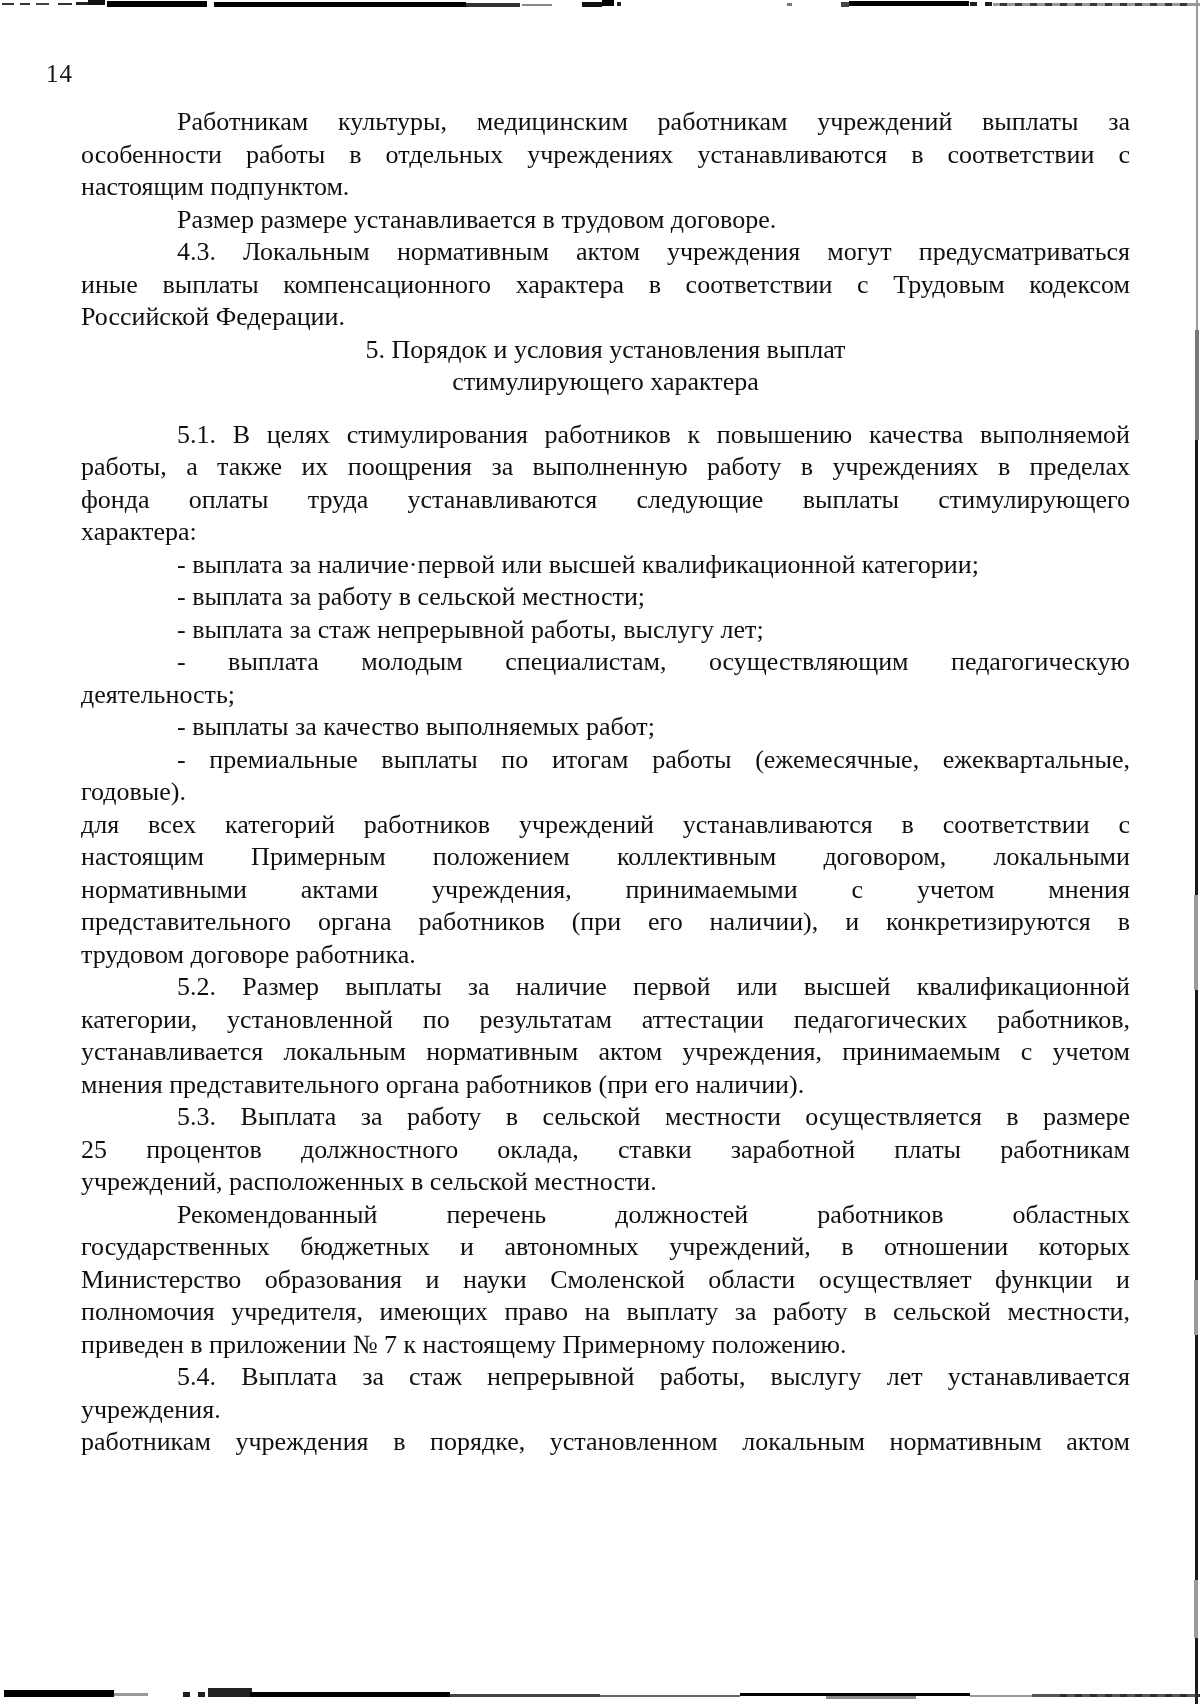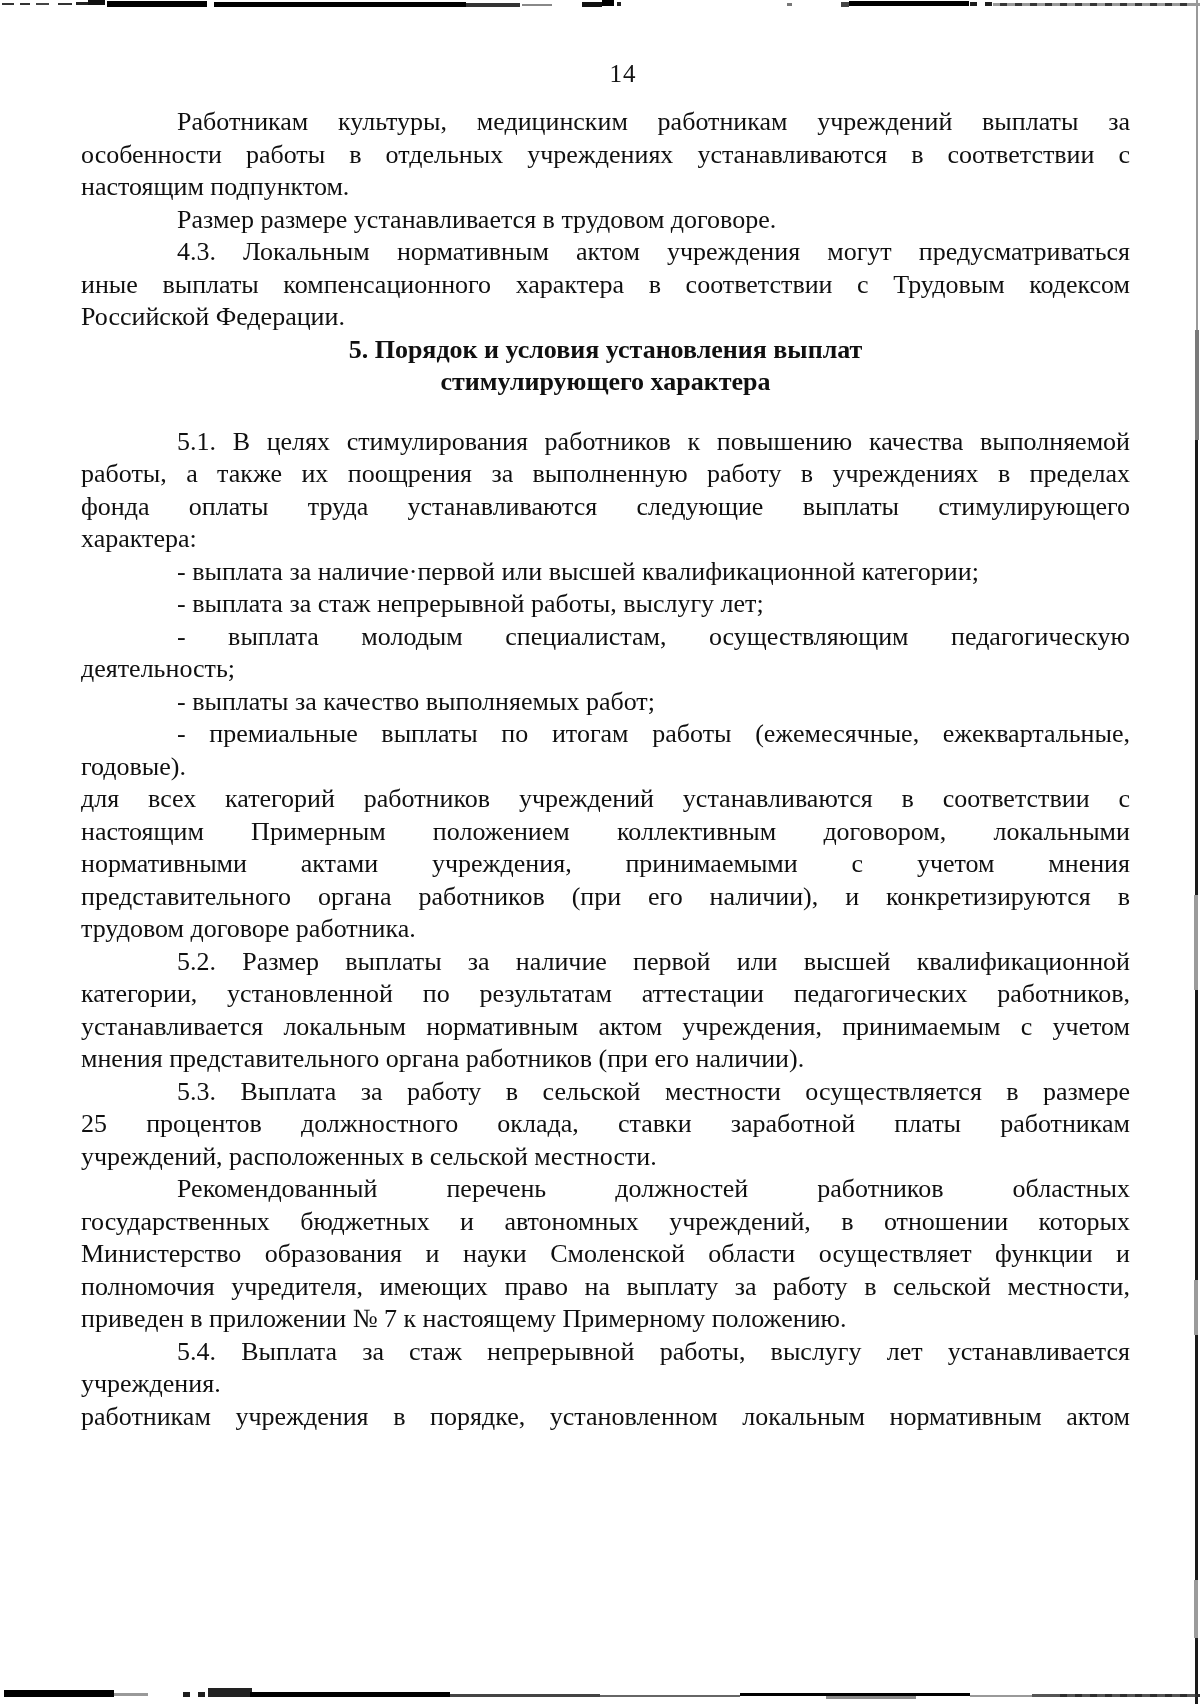--- a/index.html
+++ b/index.html
@@ -5,31 +5,31 @@
   html,body{margin:0;padding:0;}
   body{
     width:1200px;height:1704px;position:relative;overflow:hidden;
     background:#ffffff;
     font-family:"Liberation Serif","DejaVu Serif",serif;
     color:#101010;
   }
   .page{position:absolute;inset:0;}
   .pagenum{
     position:absolute;top:60px;left:0;right:0;
-    text-align:center;padding-left:46px;
+    text-align:left;padding-left:46px;
     font-size:25px;letter-spacing:1px;color:#141414;
   }
   .doc{
     position:absolute;left:81px;top:106px;width:1049px;
     font-size:26px;line-height:32.5px;
   }
   .line{white-space:normal;}
   .j{text-align:justify;text-align-last:justify;}
   .ind{text-indent:96px;}
-  .heading{text-align:right;text-align-last:center;font-weight:bold;}
+  .heading{text-align:right;text-align-last:center;font-weight:normal;}
   
   .art{position:absolute;pointer-events:none;}
   .ticks{
     background:repeating-linear-gradient(90deg,#1d1d1d 0 7px,rgba(0,0,0,0) 7px 15px);
   }
 </style>
 </head>
 <body>
 
 <div class="page">
@@ -85,25 +85,26 @@
   <div class="doc">
       <div class="line j ind">Работникам культуры, медицинским работникам учреждений выплаты за</div>
       <div class="line j">особенности работы в отдельных учреждениях устанавливаются в соответствии с</div>
       <div class="line">настоящим подпунктом.</div>
       <div class="line ind">Размер размере устанавливается в трудовом договоре.</div>
       <div class="line j ind">4.3. Локальным нормативным актом учреждения могут предусматриваться</div>
       <div class="line j">иные выплаты компенсационного характера в соответствии с Трудовым кодексом</div>
       <div class="line">Российской Федерации.</div>
       <div class="line heading">5. Порядок и условия установления выплат</div>
       <div class="line heading">стимулирующего характера</div>
-      <div class="line j ind" style="margin-top: 27px;">5.1. В целях стимулирования работников к повышению качества выполняемой</div>
+      <div class="line j ind" style="margin-top: 20px;">5.1. В целях стимулирования работников к повышению качества выполняемой</div>
       <div class="line j">работы, а также их поощрения за выполненную работу в учреждениях в пределах</div>
       <div class="line j">фонда оплаты труда устанавливаются следующие выплаты стимулирующего</div>
       <div class="line">характера:</div>
       <div class="line ind">- выплата за наличие·первой или высшей квалификационной категории;</div>
+      <div class="line ind">- выплата за работу в сельской местности;</div>
       <div class="line ind">- выплата за стаж непрерывной работы, выслугу лет;</div>
       <div class="line j ind">- выплата молодым специалистам, осуществляющим педагогическую</div>
       <div class="line">деятельность;</div>
       <div class="line ind">- выплаты за качество выполняемых работ;</div>
       <div class="line j ind">- премиальные выплаты по итогам работы (ежемесячные, ежеквартальные,</div>
       <div class="line">годовые).</div>
       <div class="line j">для всех категорий работников учреждений устанавливаются в соответствии с</div>
       <div class="line j">настоящим Примерным положением коллективным договором, локальными</div>
       <div class="line j">нормативными актами учреждения, принимаемыми с учетом мнения</div>
       <div class="line j">представительного органа работников (при его наличии), и конкретизируются в</div>

